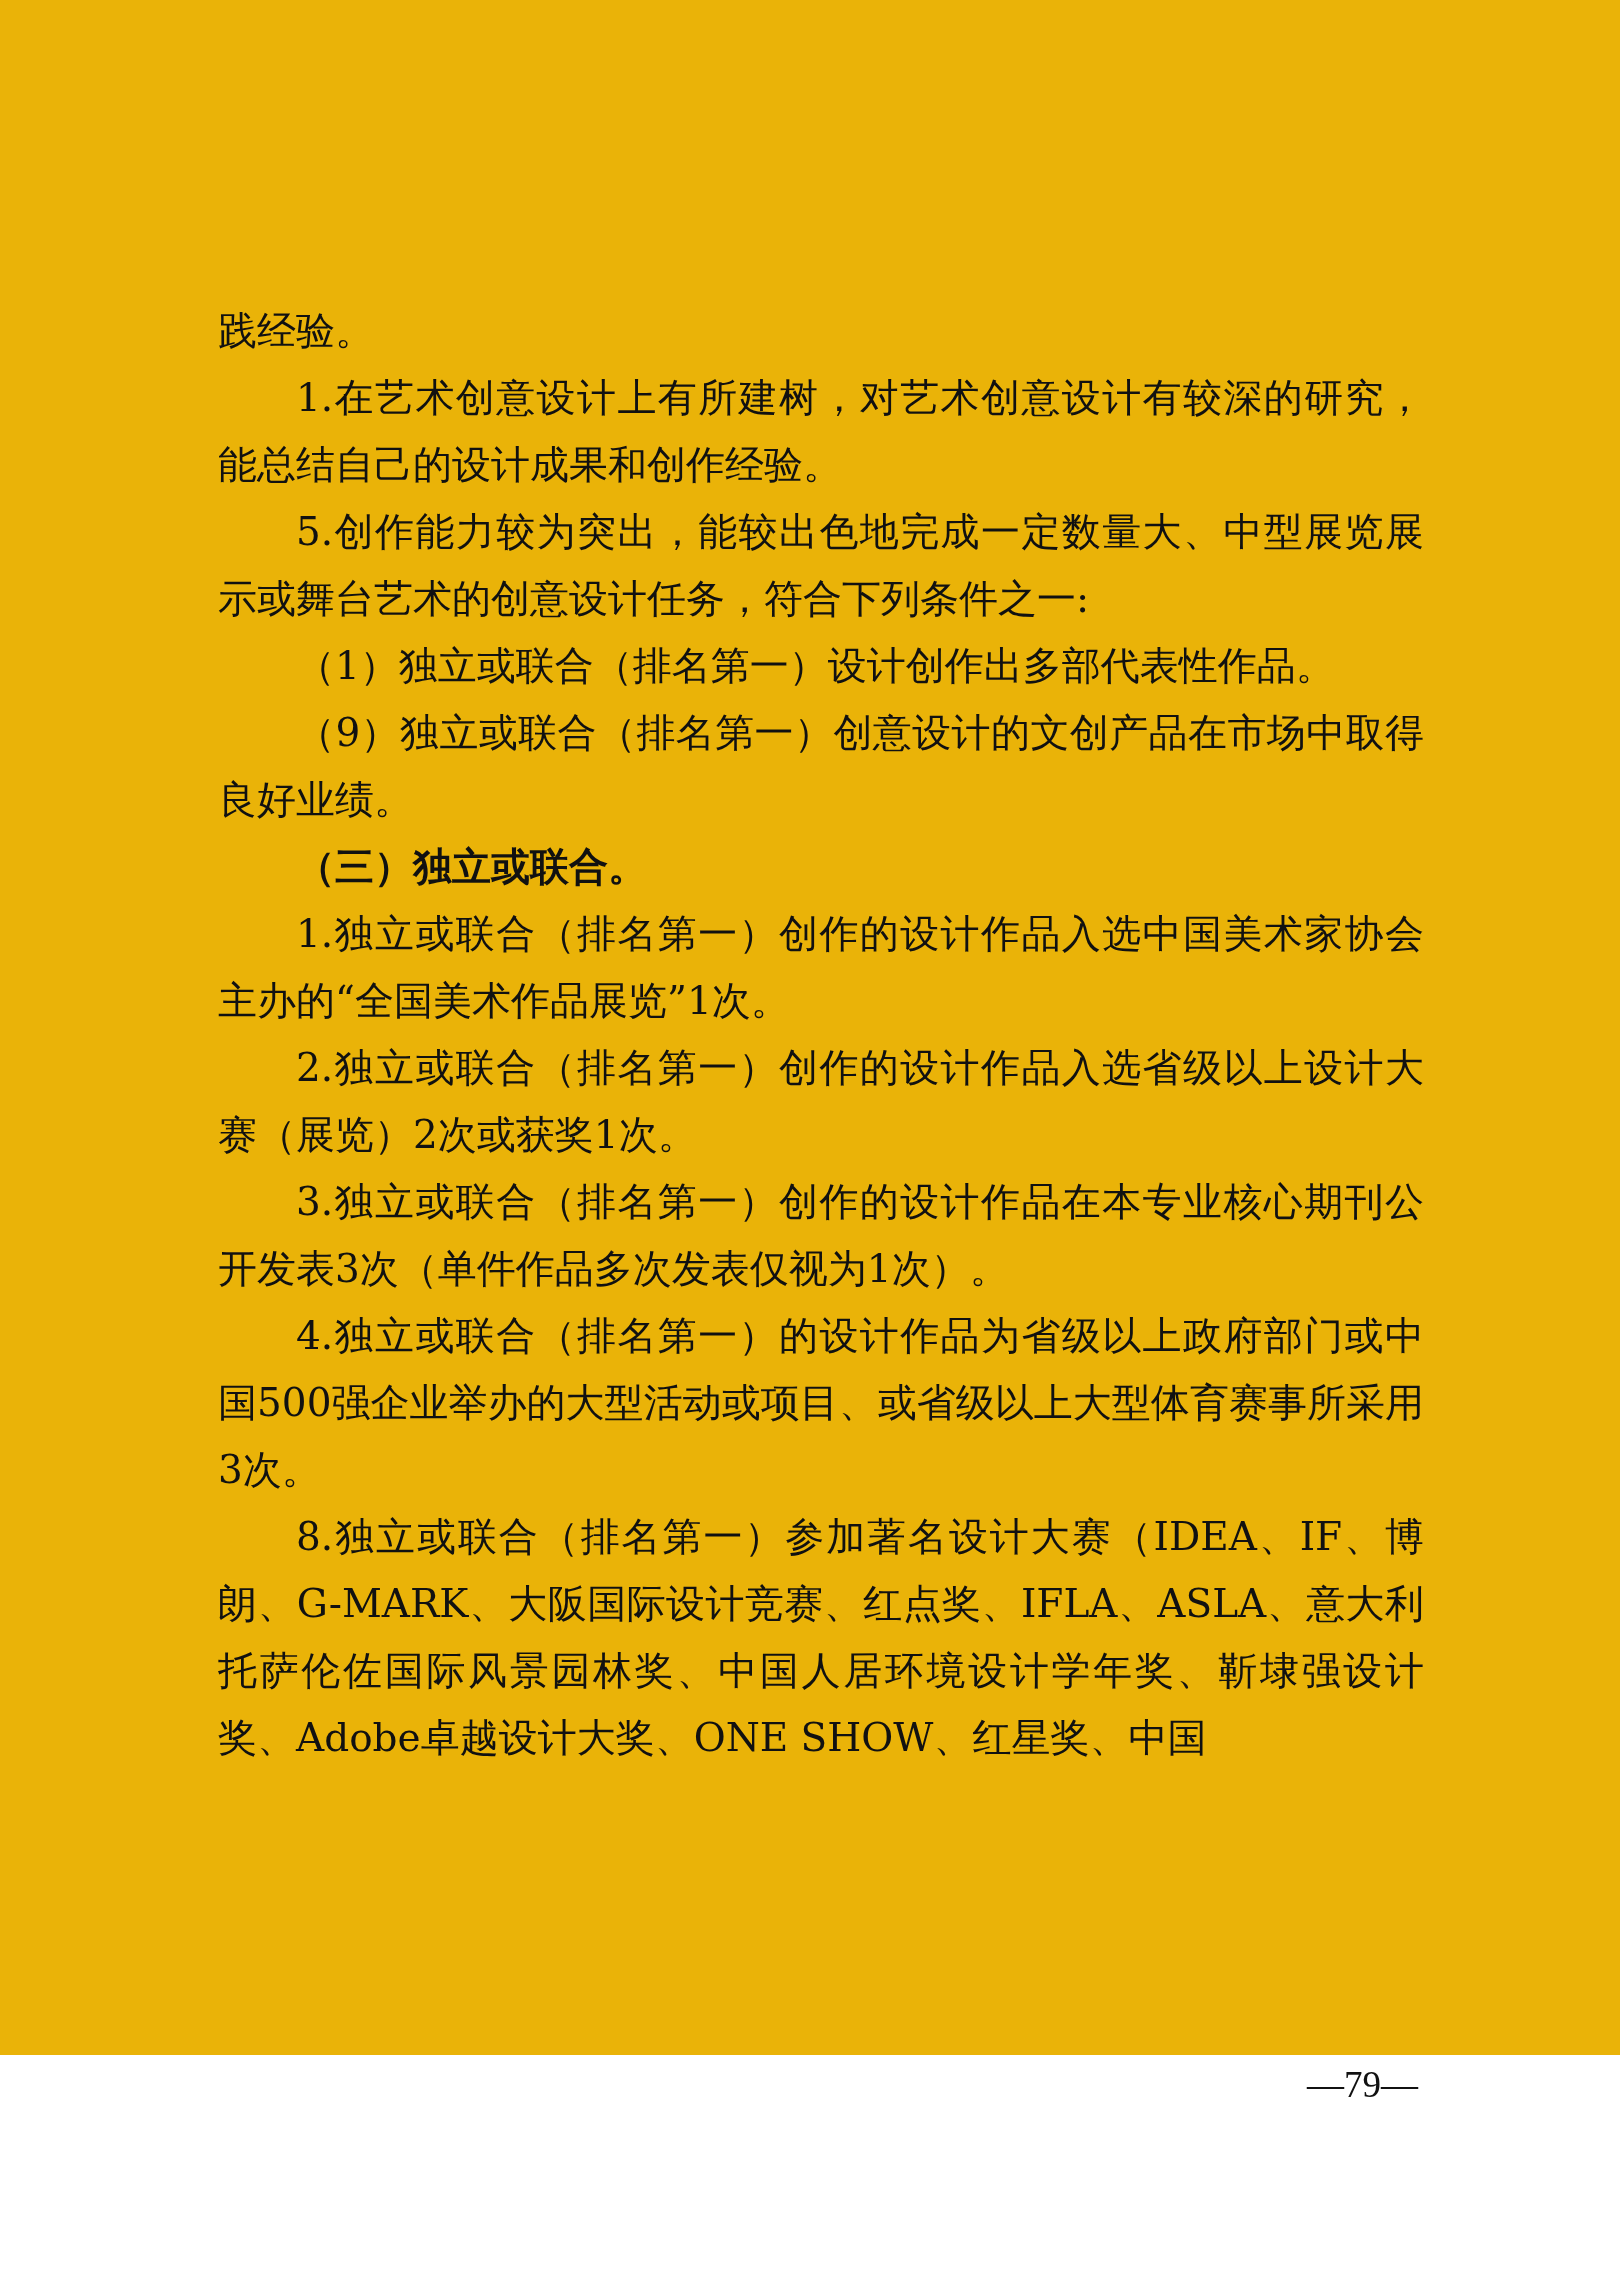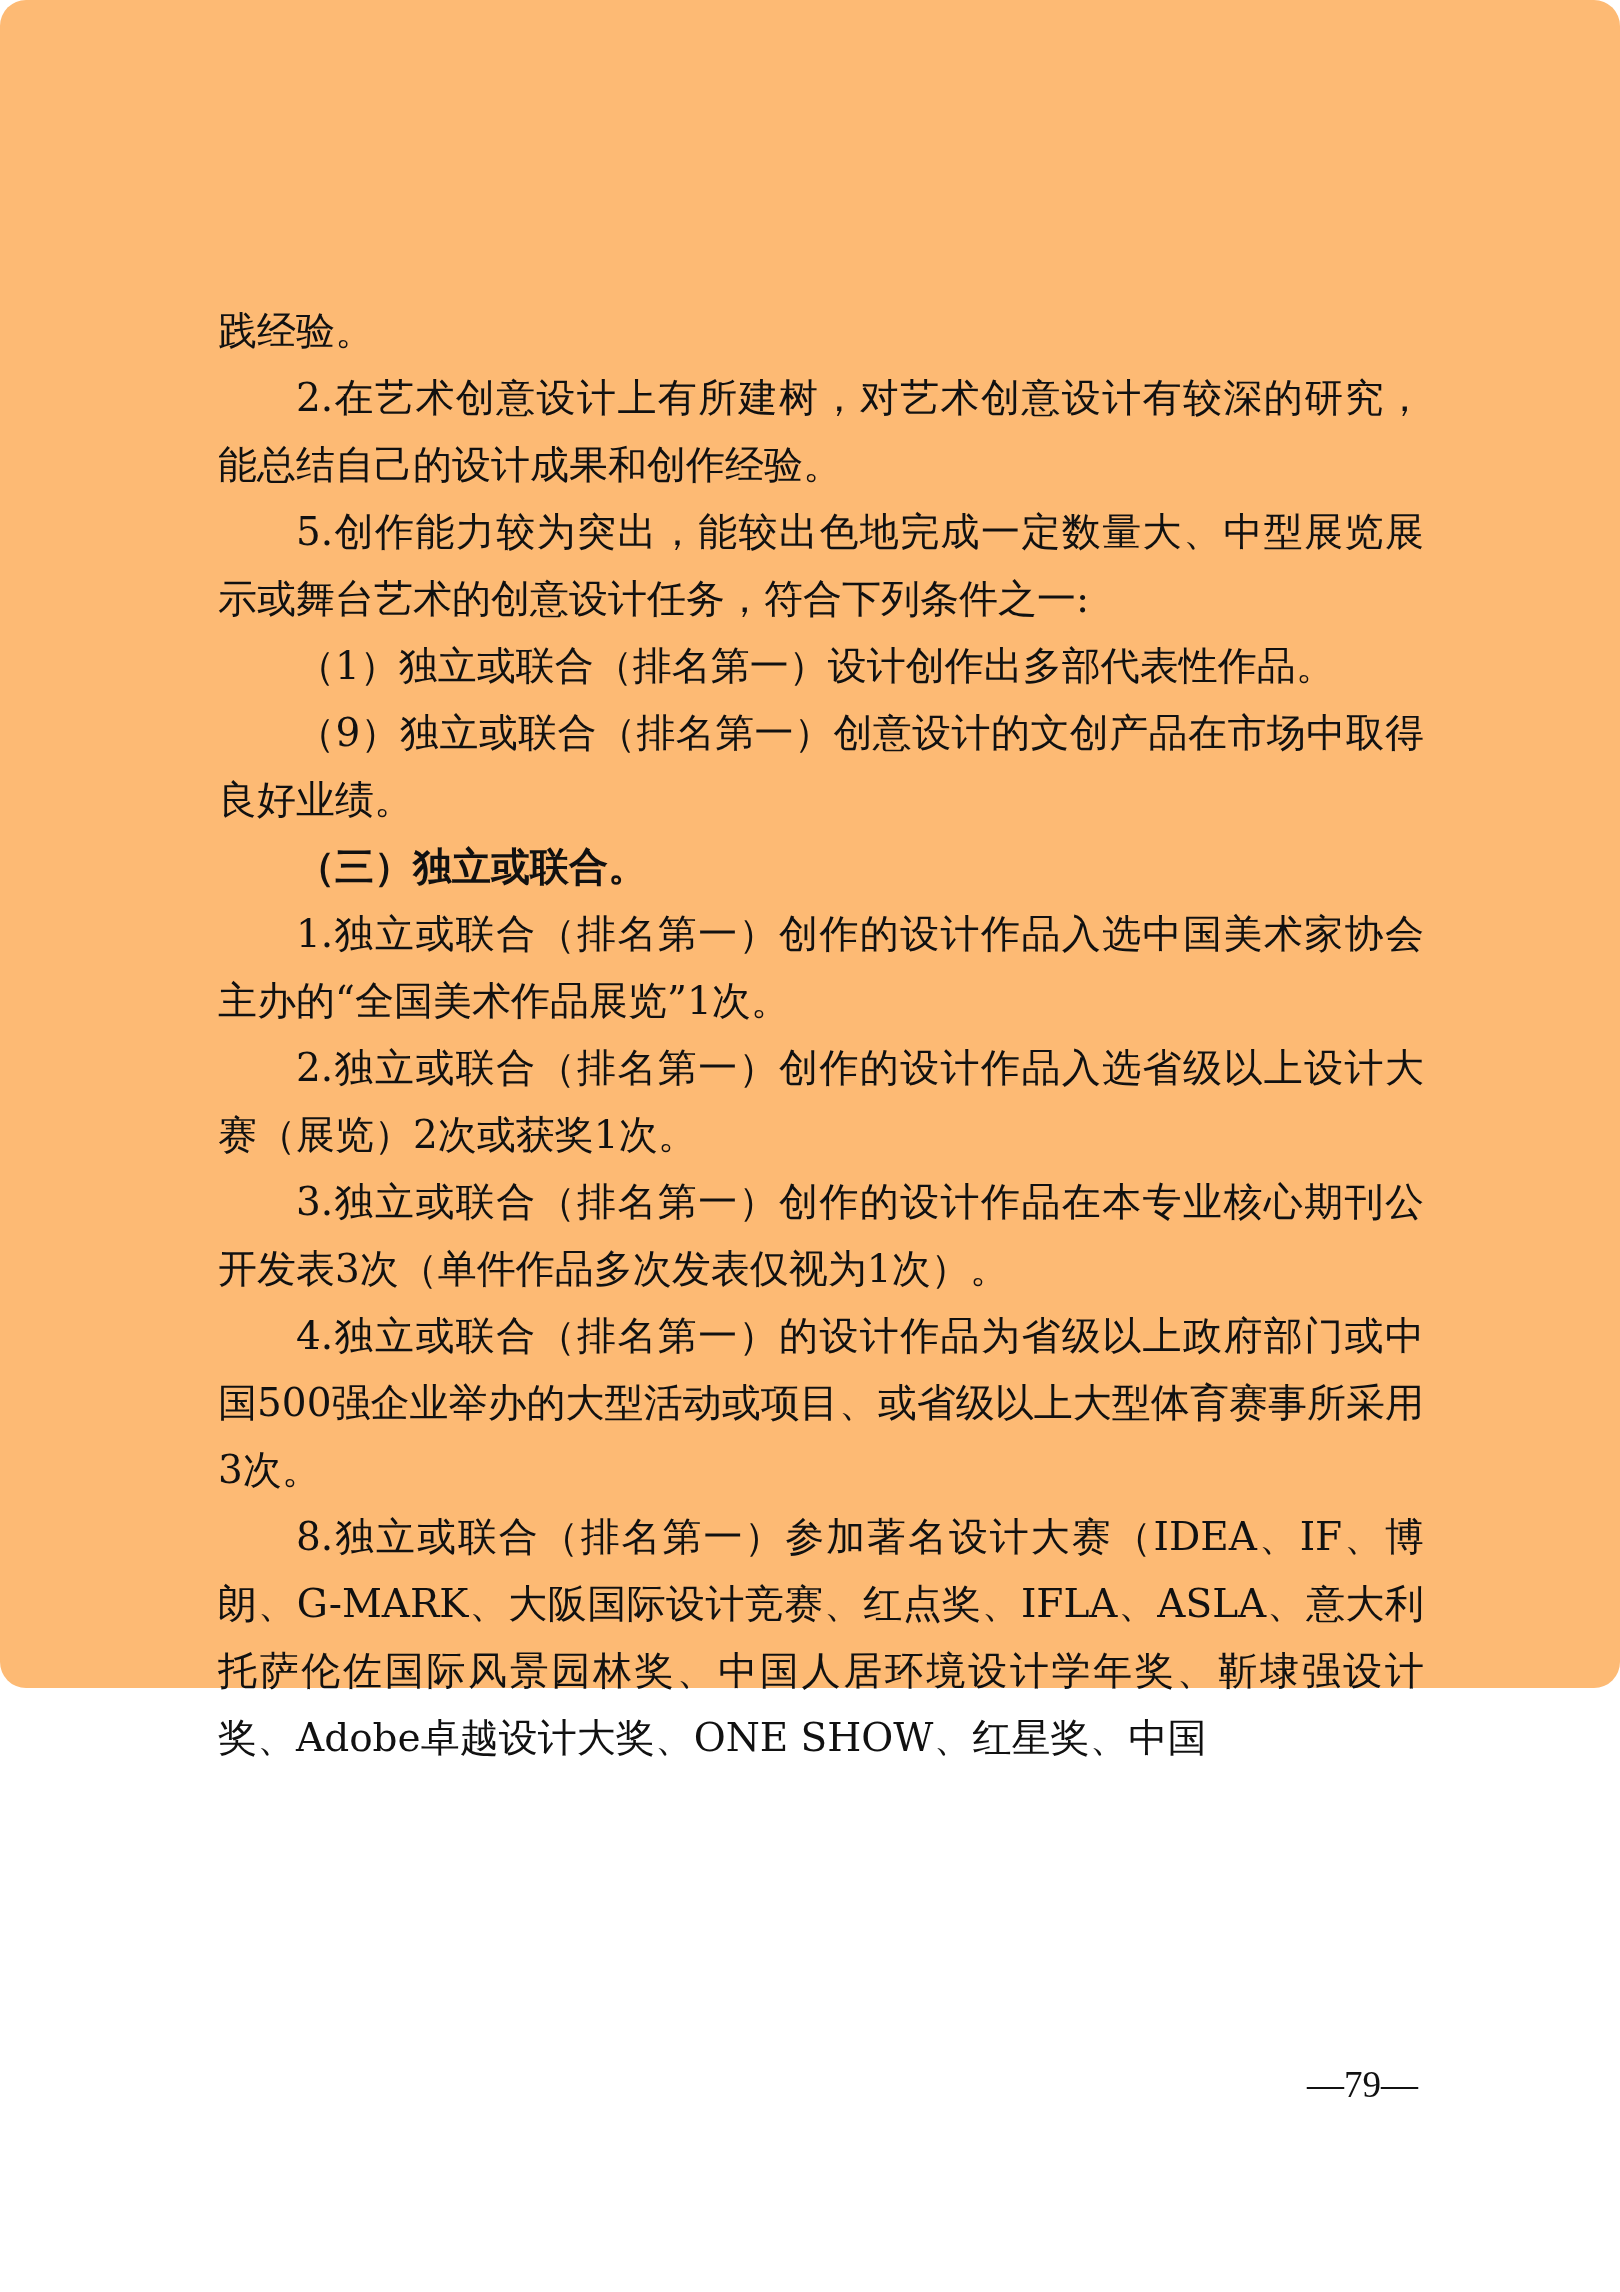--- a/index.html
+++ b/index.html
@@ -1,18 +1,18 @@
 <!DOCTYPE html>
 <html><head>
   <meta charset="utf-8">
   <style>
     html, body { margin: 0; padding: 0; background: #ffffff; }
     body { width: 1620px; height: 2293px; position: relative; overflow: hidden; }
     .page {
-      position: absolute; left: 0; top: 0; width: 1620px; height: 1688px; background: #fdba74; border-radius: 26px;
+      position: absolute; left: 0; top: 0; width: 1620px; height: 2055px; background: #eab308;
     }
     .content {
       position: absolute;
       left: 218px;
       top: 297px;
       width: 1206px;
       font-family: "DejaVu Serif", "Liberation Serif", serif;
       font-size: 39px;
       line-height: 67px;
       color: #111111;
@@ -31,21 +31,21 @@
       color: #111111;
       letter-spacing: 0px;
     }
   </style>
 </head>
 <body>
 
 <div class="page">
   <div class="content">
     <p class="para">践经验。</p>
-    <p class="para indent">2.在艺术创意设计上有所建树，对艺术创意设计有较深的研究，能总结自己的设计成果和创作经验。</p>
+    <p class="para indent">1.在艺术创意设计上有所建树，对艺术创意设计有较深的研究，能总结自己的设计成果和创作经验。</p>
     <p class="para indent">5.创作能力较为突出，能较出色地完成一定数量大、中型展览展示或舞台艺术的创意设计任务，符合下列条件之一:</p>
     <p class="para indent">（1）独立或联合（排名第一）设计创作出多部代表性作品。</p>
     <p class="para indent">（9）独立或联合（排名第一）创意设计的文创产品在市场中取得良好业绩。</p>
     <p class="para heading">（三）独立或联合。</p>
     <p class="para indent">1.独立或联合（排名第一）创作的设计作品入选中国美术家协会主办的“全国美术作品展览”1次。</p>
     <p class="para indent">2.独立或联合（排名第一）创作的设计作品入选省级以上设计大赛（展览）2次或获奖1次。</p>
     <p class="para indent">3.独立或联合（排名第一）创作的设计作品在本专业核心期刊公开发表3次（单件作品多次发表仅视为1次）。</p>
     <p class="para indent">4.独立或联合（排名第一）的设计作品为省级以上政府部门或中国500强企业举办的大型活动或项目、或省级以上大型体育赛事所采用3次。</p>
     <p class="para indent">8.独立或联合（排名第一）参加著名设计大赛（IDEA、IF、博朗、G-MARK、大阪国际设计竞赛、红点奖、IFLA、ASLA、意大利托萨伦佐国际风景园林奖、中国人居环境设计学年奖、靳埭强设计奖、Adobe卓越设计大奖、ONE SHOW、红星奖、中国</p>
   </div>

